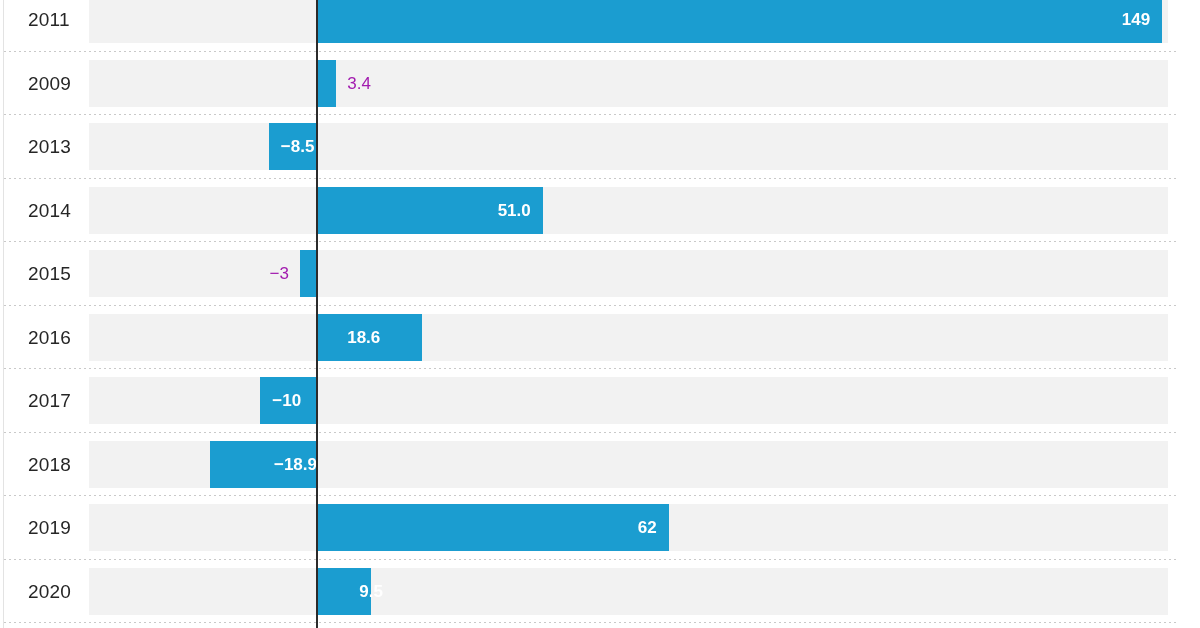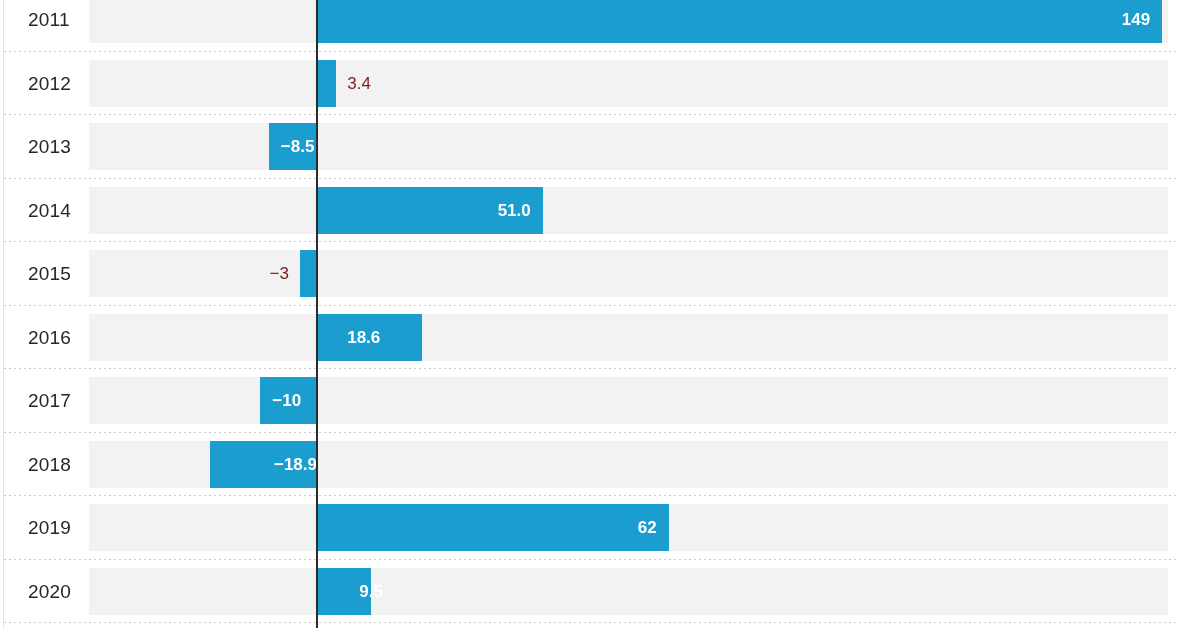--- a/index.html
+++ b/index.html
@@ -99,21 +99,21 @@
     white-space: nowrap;
   }
   
   .bar-value-out {
     position: absolute;
     top: 8px;
     height: 47px;
     line-height: 47px;
     font-size: 17px;
     font-weight: normal;
-    color: #7f1d1d;
+    color: #a21caf;
     white-space: nowrap;
   }
 
   
   #zero-axis {
     position: absolute;
     top: 0;
     bottom: 0;
     width: 2px;
     background: #2b2b2b;
@@ -130,21 +130,21 @@
   <div id="plot">
       <div class="row" style="top: -12px;">
         <div class="row-track"></div>
         <div class="row-label">2011</div>
         <div class="bar" style="left: 317px; width: 845.128px; background: rgb(27, 157, 208);"></div>
         <div class="bar-value-in" style="left: 317px; width: 833.128px; text-align: right;">149</div>
         <div class="row-sep"></div>
       </div>
       <div class="row" style="top: 51.5px;">
         <div class="row-track"></div>
-        <div class="row-label">2012</div>
+        <div class="row-label">2009</div>
         <div class="bar" style="left: 317px; width: 19.2848px; background: rgb(27, 157, 208);"></div>
         <div class="bar-value-out" style="left: 347.285px; text-align: left;">3.4</div>
         <div class="row-sep"></div>
       </div>
       <div class="row" style="top: 115px;">
         <div class="row-track"></div>
         <div class="row-label">2013</div>
         <div class="bar" style="left: 268.788px; width: 48.212px; background: rgb(27, 157, 208);"></div>
         <div class="bar-value-in" style="left: 280.788px; width: 36.212px; text-align: left;">−8.5</div>
         <div class="row-sep"></div>

